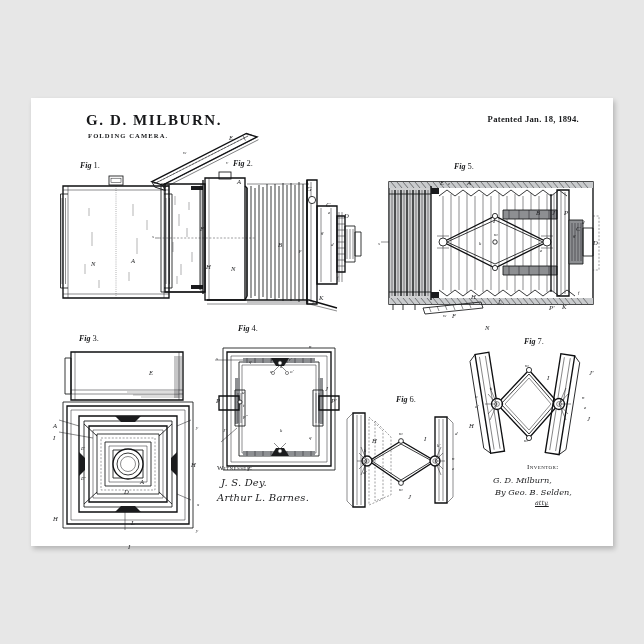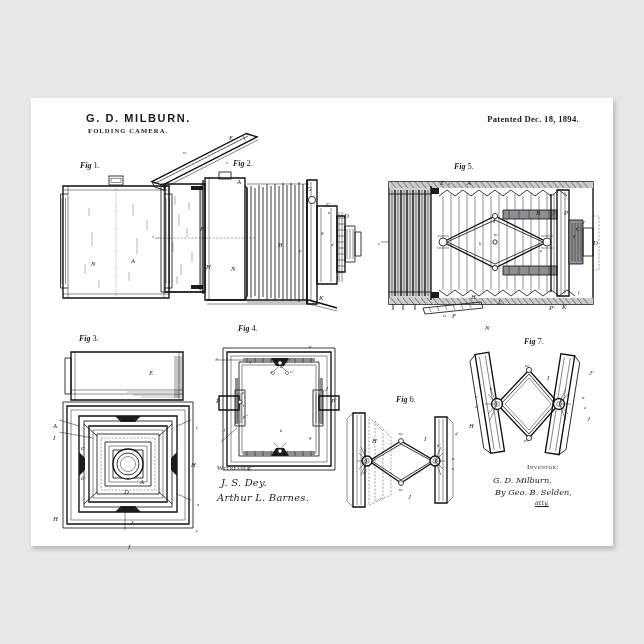--- a/index.html
+++ b/index.html
@@ -13,21 +13,21 @@
 
   
   #poster{
     position:absolute;left:31px;top:98px;width:582px;height:448px;
     background:#ffffff;
     box-shadow:2px 3px 5px rgba(0,0,0,.22);
   }
 
   
   .hdr-left{position:absolute;left:55px;top:14px;}
-  .hdr-name{font-family:Liberation Sans, sans-serif;font-size:11px;font-weight:bold;letter-spacing:1.6px;color:#17181a;white-space:nowrap;}
+  .hdr-name{font-family:Liberation Serif, serif;font-size:15px;font-weight:bold;letter-spacing:1.6px;color:#17181a;white-space:nowrap;}
   .hdr-sub{font-family:"Liberation Serif",serif;font-size:6.6px;font-weight:bold;letter-spacing:1.1px;color:#17181a;margin-top:3px;margin-left:2px;white-space:nowrap;}
   .hdr-right{position:absolute;right:34px;top:16px;font-size:8.6px;font-weight:bold;letter-spacing:.3px;color:#17181a;white-space:nowrap;}
 
   
   .figcap{position:absolute;font-size:8px;color:#17181a;white-space:nowrap;}
   .figcap i{font-style:italic;font-weight:bold;font-size:8px;}
   .figcap b{font-weight:normal;font-size:8.5px;}
 
   
   .lbl{position:absolute;font-style:italic;font-size:6.6px;color:#1b1c1e;white-space:nowrap;line-height:1;}
@@ -54,21 +54,21 @@
 </head>
 <body>
 
 <div id="stage">
   <div id="poster">
 
     <div class="hdr-left">
       <div class="hdr-name">G. D. MILBURN.</div>
       <div class="hdr-sub">FOLDING CAMERA.</div>
     </div>
-    <div class="hdr-right">Patented Dec. 18, 1894.</div>
+    <div class="hdr-right">Patented Jan. 18, 1894.</div>
 
     <div class="figcap" style="left:49px;top:62px;">
       <i>Fig</i>&nbsp;<b>1.</b>
     </div>
     <svg style="position:absolute;left:28px;top:78px;" width="115" height="136" viewBox="0 0 115 136">
 
       <rect class="med" x="50" y="0" width="14" height="9"></rect>
       <rect class="fine" x="52" y="2.2" width="10" height="4.4"></rect>
 
       <path class="thick" d="M4 10 H110 V122 H4 Z"></path>

